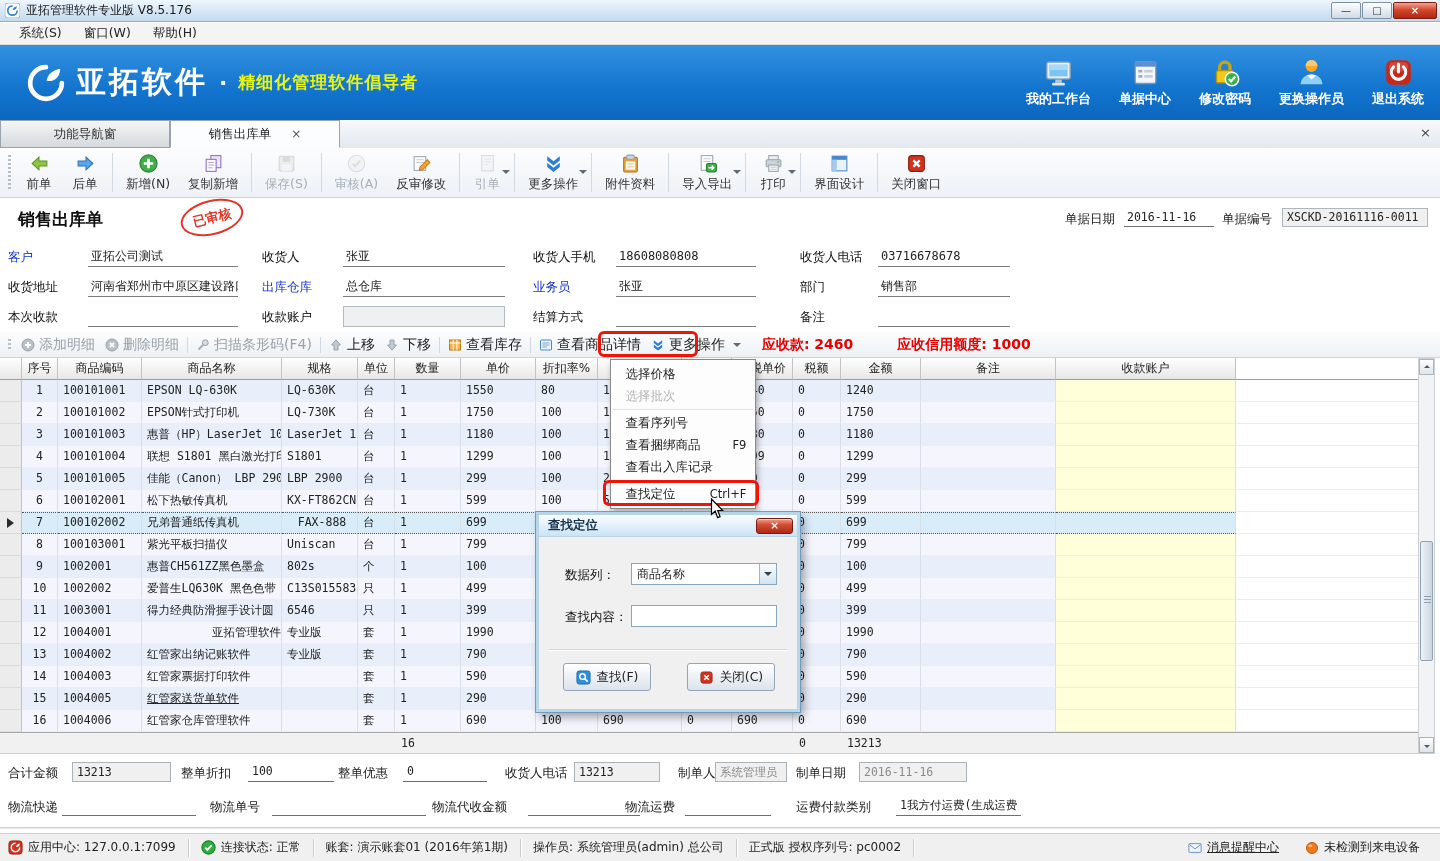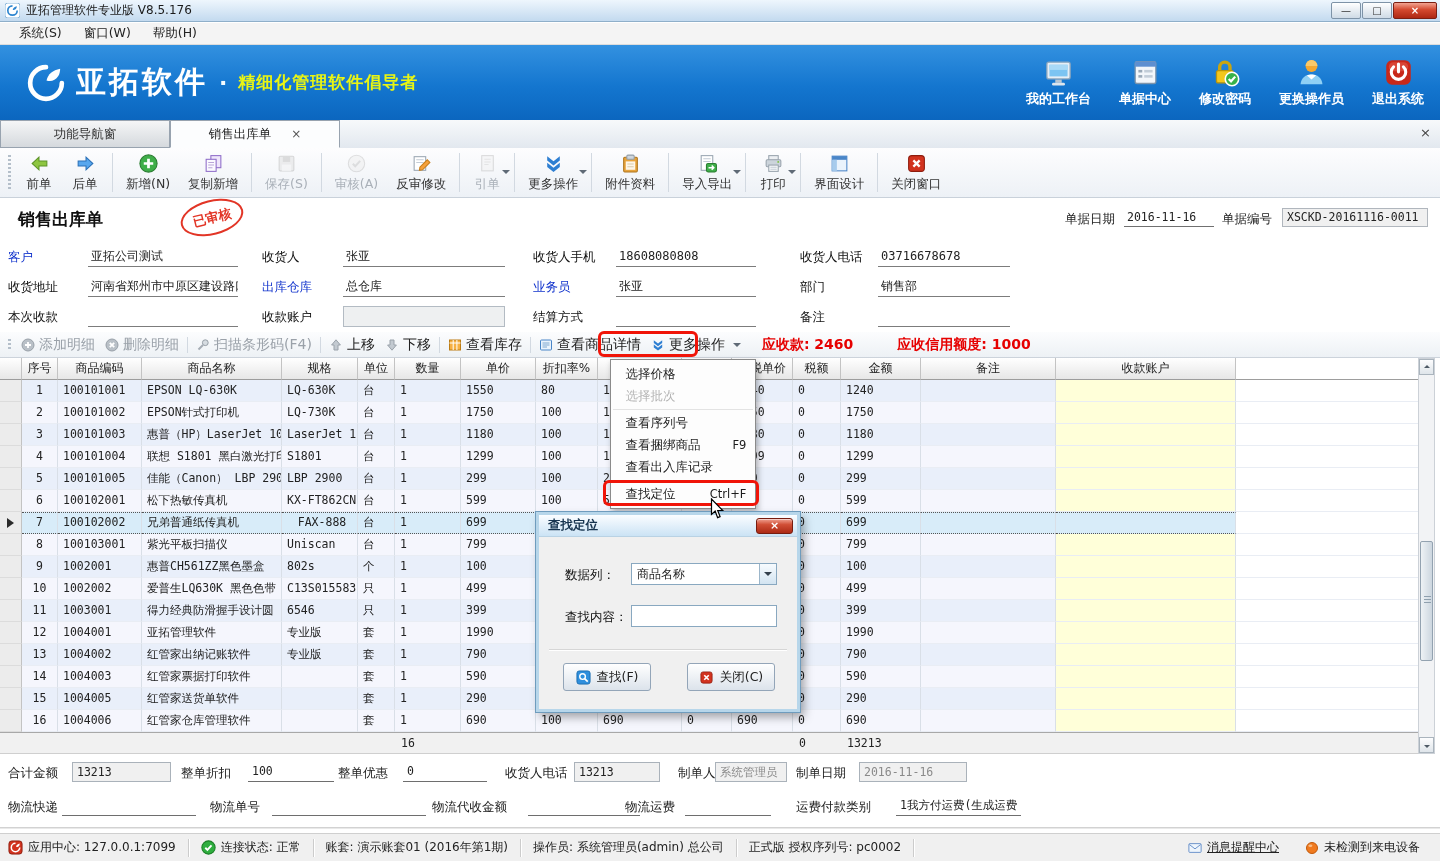--- a/index.html
+++ b/index.html
@@ -830,21 +830,21 @@
         <div class="cell" style="width: 48px;">0</div>
         <div class="cell" style="width: 80px;">399</div>
         <div class="cell" style="width: 135px;"></div>
         <div class="cell yellow" style="width: 180px;"></div>
         <div class="cell filler" style="width: 182px;"></div>
       </div>
       <div class="gr even">
         <div class="cell marker"></div>
         <div class="cell cnum" style="width: 36px;">12</div>
         <div class="cell" style="width: 84px;">1004001</div>
-        <div class="cell" style="width: 140px;">亚拓管理软件</div>
+        <div class="cell" style="width: 140px; text-align: right;">亚拓管理软件</div>
         <div class="cell" style="width: 76px;">专业版</div>
         <div class="cell" style="width: 37px;">套</div>
         <div class="cell" style="width: 66px;">1</div>
         <div class="cell" style="width: 75px;">1990</div>
         <div class="cell" style="width: 62px;">100</div>
         <div class="cell" style="width: 84px;">1990</div>
         <div class="cell" style="width: 50px;">0</div>
         <div class="cell" style="width: 61px;">1990</div>
         <div class="cell" style="width: 48px;">0</div>
         <div class="cell" style="width: 80px;">1990</div>
@@ -887,21 +887,21 @@
         <div class="cell" style="width: 48px;">0</div>
         <div class="cell" style="width: 80px;">590</div>
         <div class="cell" style="width: 135px;"></div>
         <div class="cell yellow" style="width: 180px;"></div>
         <div class="cell filler" style="width: 182px;"></div>
       </div>
       <div class="gr odd">
         <div class="cell marker"></div>
         <div class="cell cnum" style="width: 36px;">15</div>
         <div class="cell" style="width: 84px;">1004005</div>
-        <div class="cell" style="width: 140px;">红管家送货单软件</div>
+        <div class="cell" style="width: 140px; text-decoration: underline;">红管家送货单软件</div>
         <div class="cell" style="width: 76px;"></div>
         <div class="cell" style="width: 37px;">套</div>
         <div class="cell" style="width: 66px;">1</div>
         <div class="cell" style="width: 75px;">290</div>
         <div class="cell" style="width: 62px;">100</div>
         <div class="cell" style="width: 84px;">290</div>
         <div class="cell" style="width: 50px;">0</div>
         <div class="cell" style="width: 61px;">290</div>
         <div class="cell" style="width: 48px;">0</div>
         <div class="cell" style="width: 80px;">290</div>

